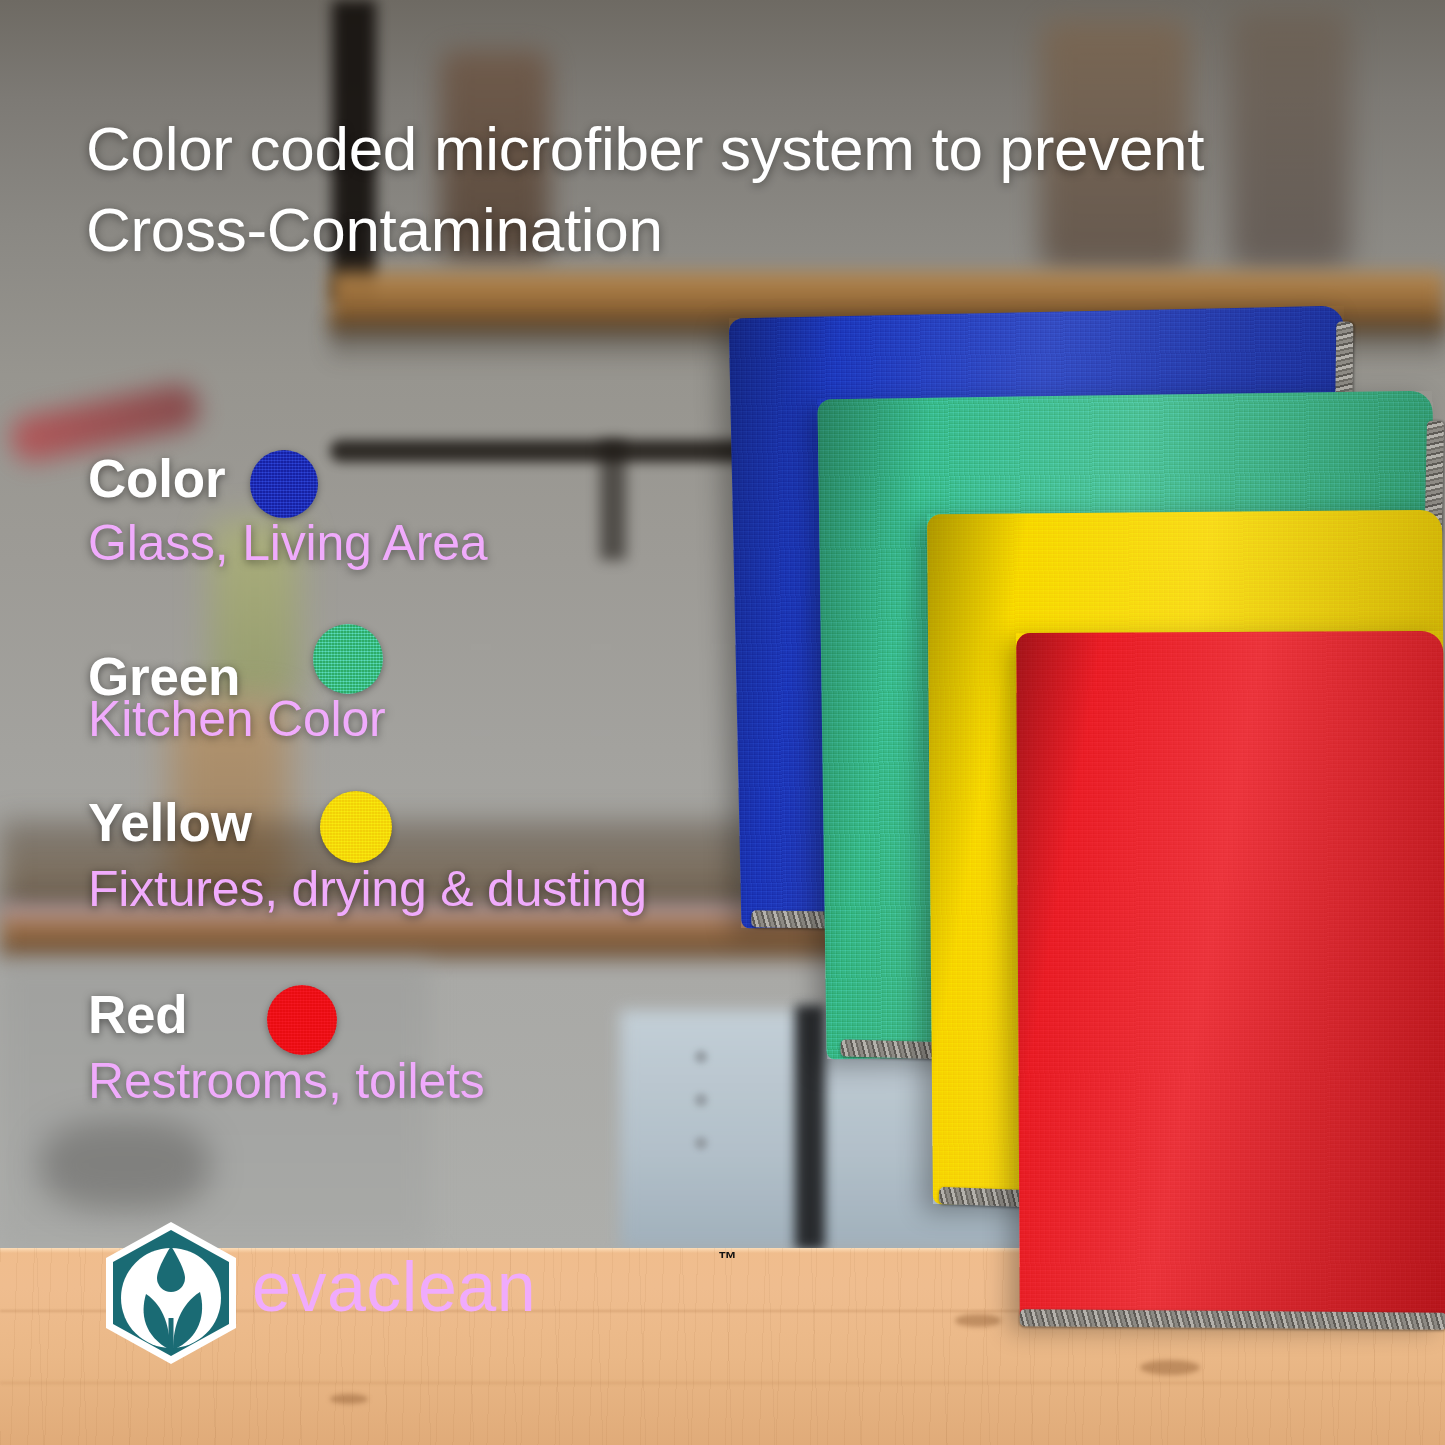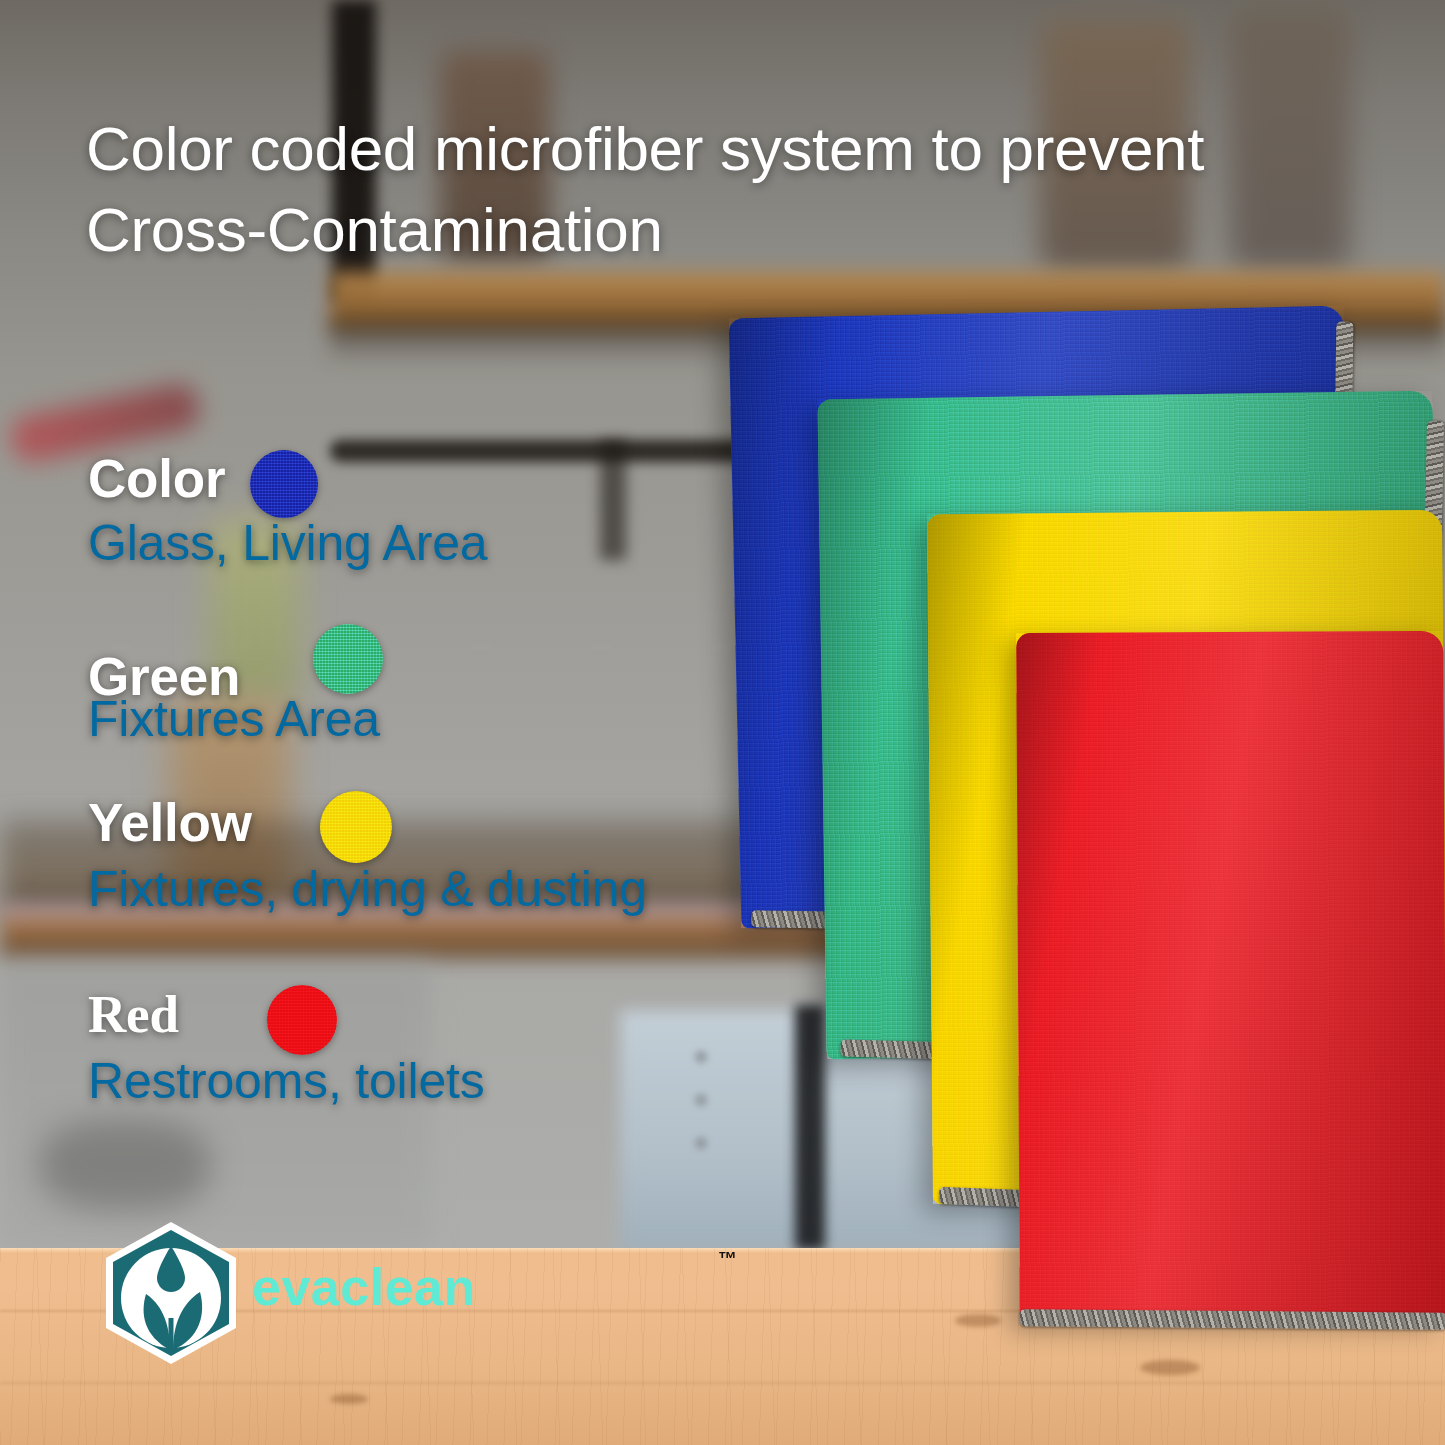--- a/index.html
+++ b/index.html
@@ -281,21 +281,21 @@
     color: #ffffff;
     font-weight: 700;
     font-size: 53px;
     line-height: 53px;
     letter-spacing: -0.2px;
     white-space: nowrap;
     text-shadow: 0 2px 9px rgba(0,0,0,.5);
   }
   .legend-desc {
     position: absolute;
-    color: #0369a1;
+    color: #f0abfc;
     font-weight: 300;
     font-size: 50px;
     line-height: 50px;
     letter-spacing: -0.2px;
     white-space: nowrap;
     text-shadow: 0 2px 9px rgba(0,0,0,.5);
   }
   .swatch {
     position: absolute;
     border-radius: 50%;
@@ -308,24 +308,24 @@
       repeating-linear-gradient(90deg, rgba(255,255,255,.22) 0 1px, rgba(0,0,0,.14) 1px 3px);
     mix-blend-mode: overlay;
   }
 
   
   .logo { position: absolute; left: 96px; top: 1218px; }
   .wordmark {
     position: absolute;
     left: 156px;
     top: 32px;
-    color: #5eead4;
-    font-size: 52px;
+    color: #f0abfc;
+    font-size: 70px;
     line-height: 74px;
-    font-weight: 700;
+    font-weight: 400;
     letter-spacing: 0.5px;
   }
   .tm {
     position: absolute;
     left: 622px;
     top: 30px;
     color: #111111;
     font-size: 19px;
     font-weight: 600;
   }
@@ -417,33 +417,33 @@
         <div class="sw-tex"></div>
       </div>
       <div class="legend-desc" style="left:88px; top:518px;">Glass, Living Area</div>
     </div>
 
     <div class="legend-item">
       <div class="legend-label" style="left:88px; top:625px;margin-top:25px;">Green</div>
       <div class="swatch" style="left:313px; top:624px; width:70px; height:70px; background:#3FBF8A;">
         <div class="sw-tex"></div>
       </div>
-      <div class="legend-desc" style="left:88px; top:694px;">Fixtures Area</div>
+      <div class="legend-desc" style="left:88px; top:694px;">Kitchen Color</div>
     </div>
 
     <div class="legend-item">
       <div class="legend-label" style="left:88px; top:796px;">Yellow</div>
       <div class="swatch" style="left:320px; top:791px; width:72px; height:72px; background:#F5DC0A;">
         <div class="sw-tex"></div>
       </div>
       <div class="legend-desc" style="left:88px; top:864px;">Fixtures, drying &amp; dusting</div>
     </div>
 
     <div class="legend-item">
-      <div class="legend-label" style="left:88px; top:988px;font-family:Liberation Serif, serif;">Red</div>
+      <div class="legend-label" style="left:88px; top:988px;">Red</div>
       <div class="swatch" style="left:267px; top:985px; width:70px; height:70px; background:#EE1018;">
         <div class="sw-tex"></div>
       </div>
       <div class="legend-desc" style="left:88px; top:1056px;">Restrooms, toilets</div>
     </div>
   </div>
 
   <div class="logo">
     <svg width="150" height="150" viewBox="0 0 150 150">
       <polygon points="75,4 140,40 140,110 75,146 10,110 10,40" fill="#ffffff"></polygon>

